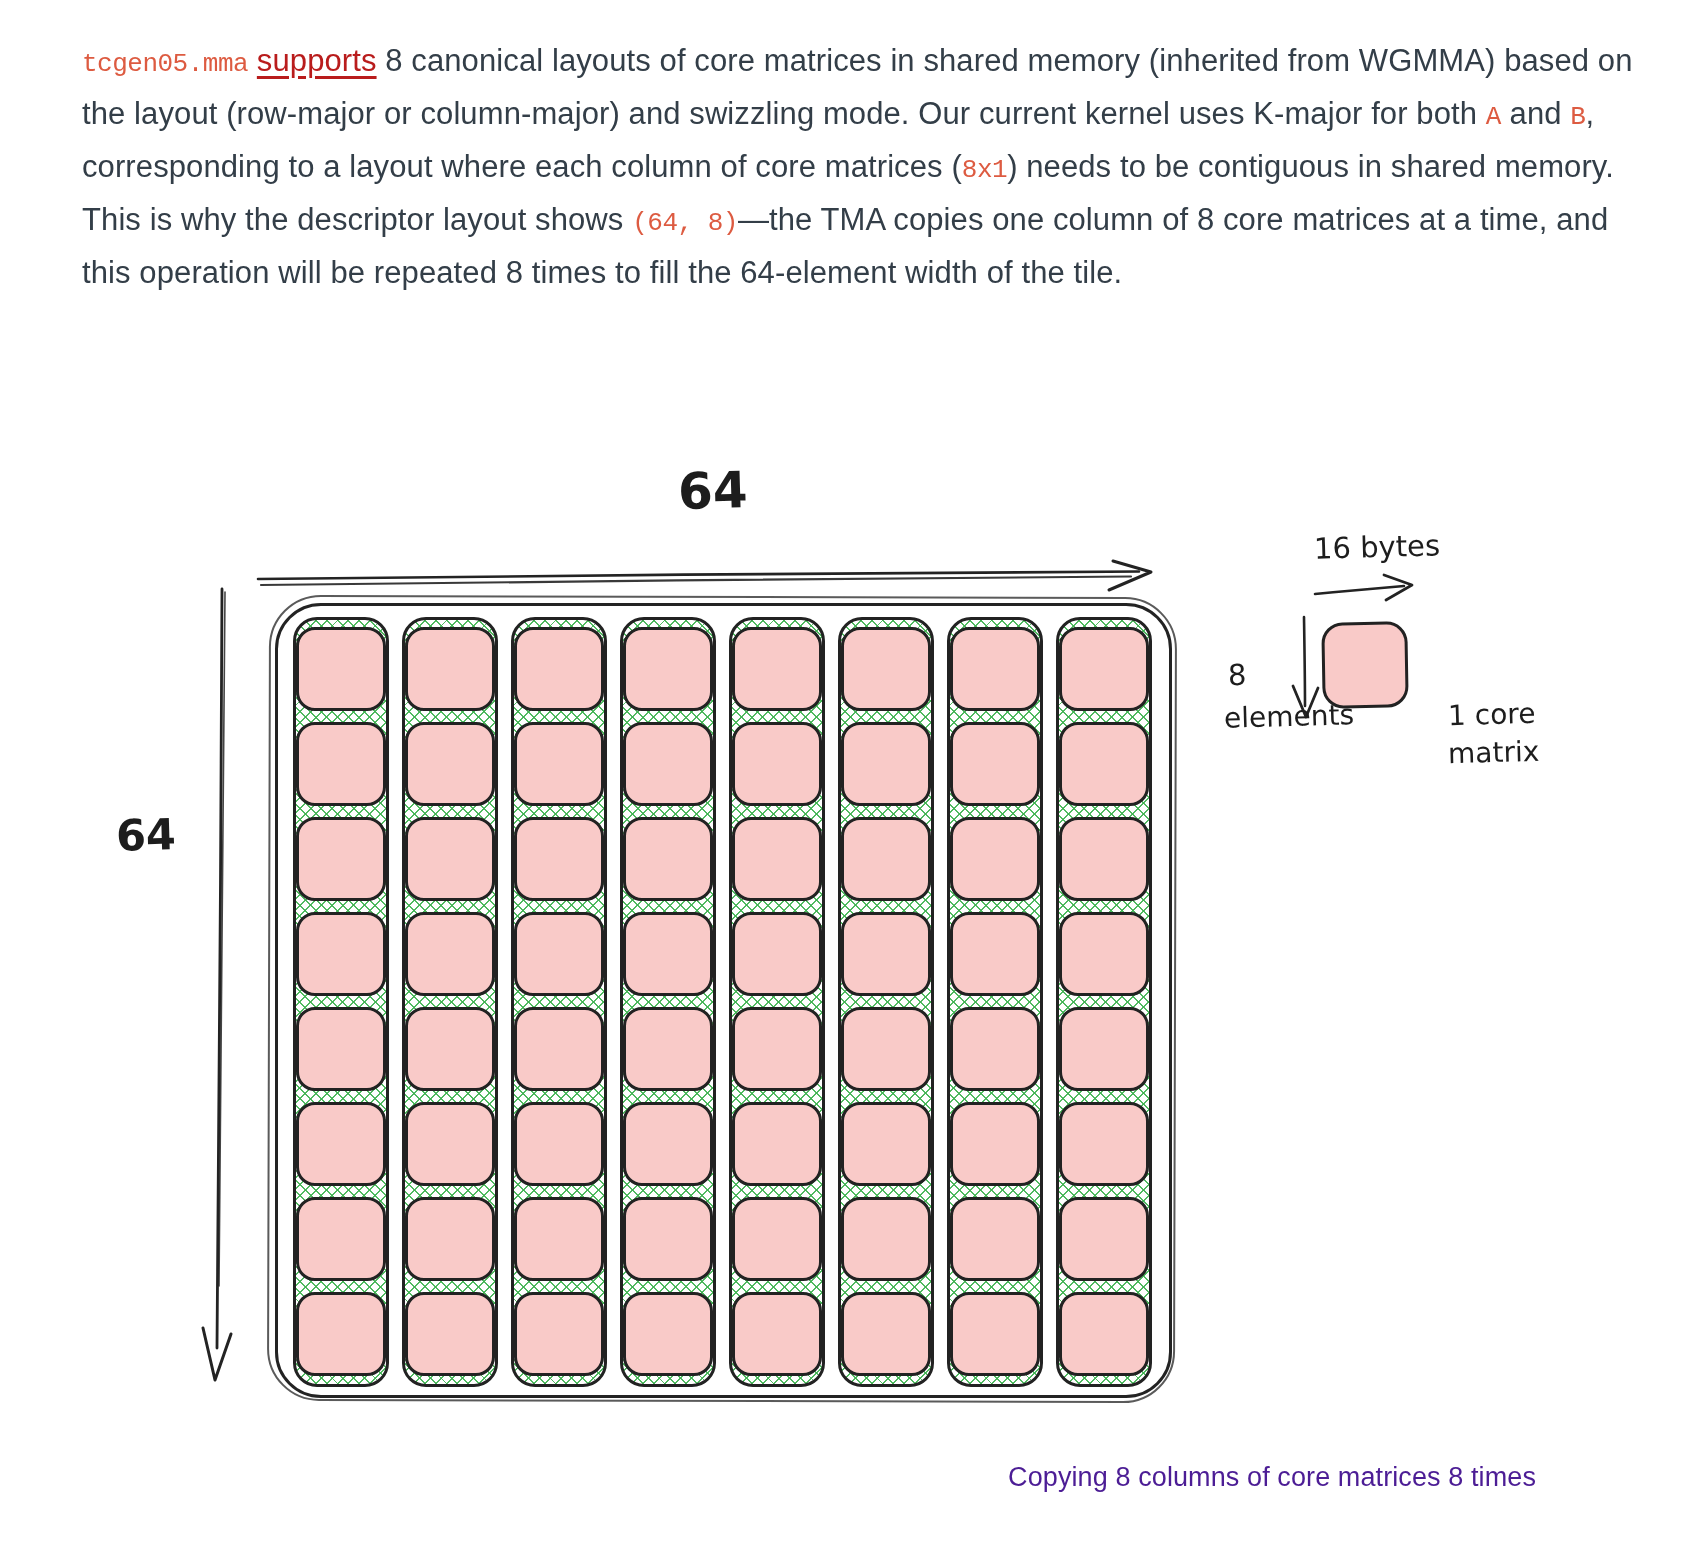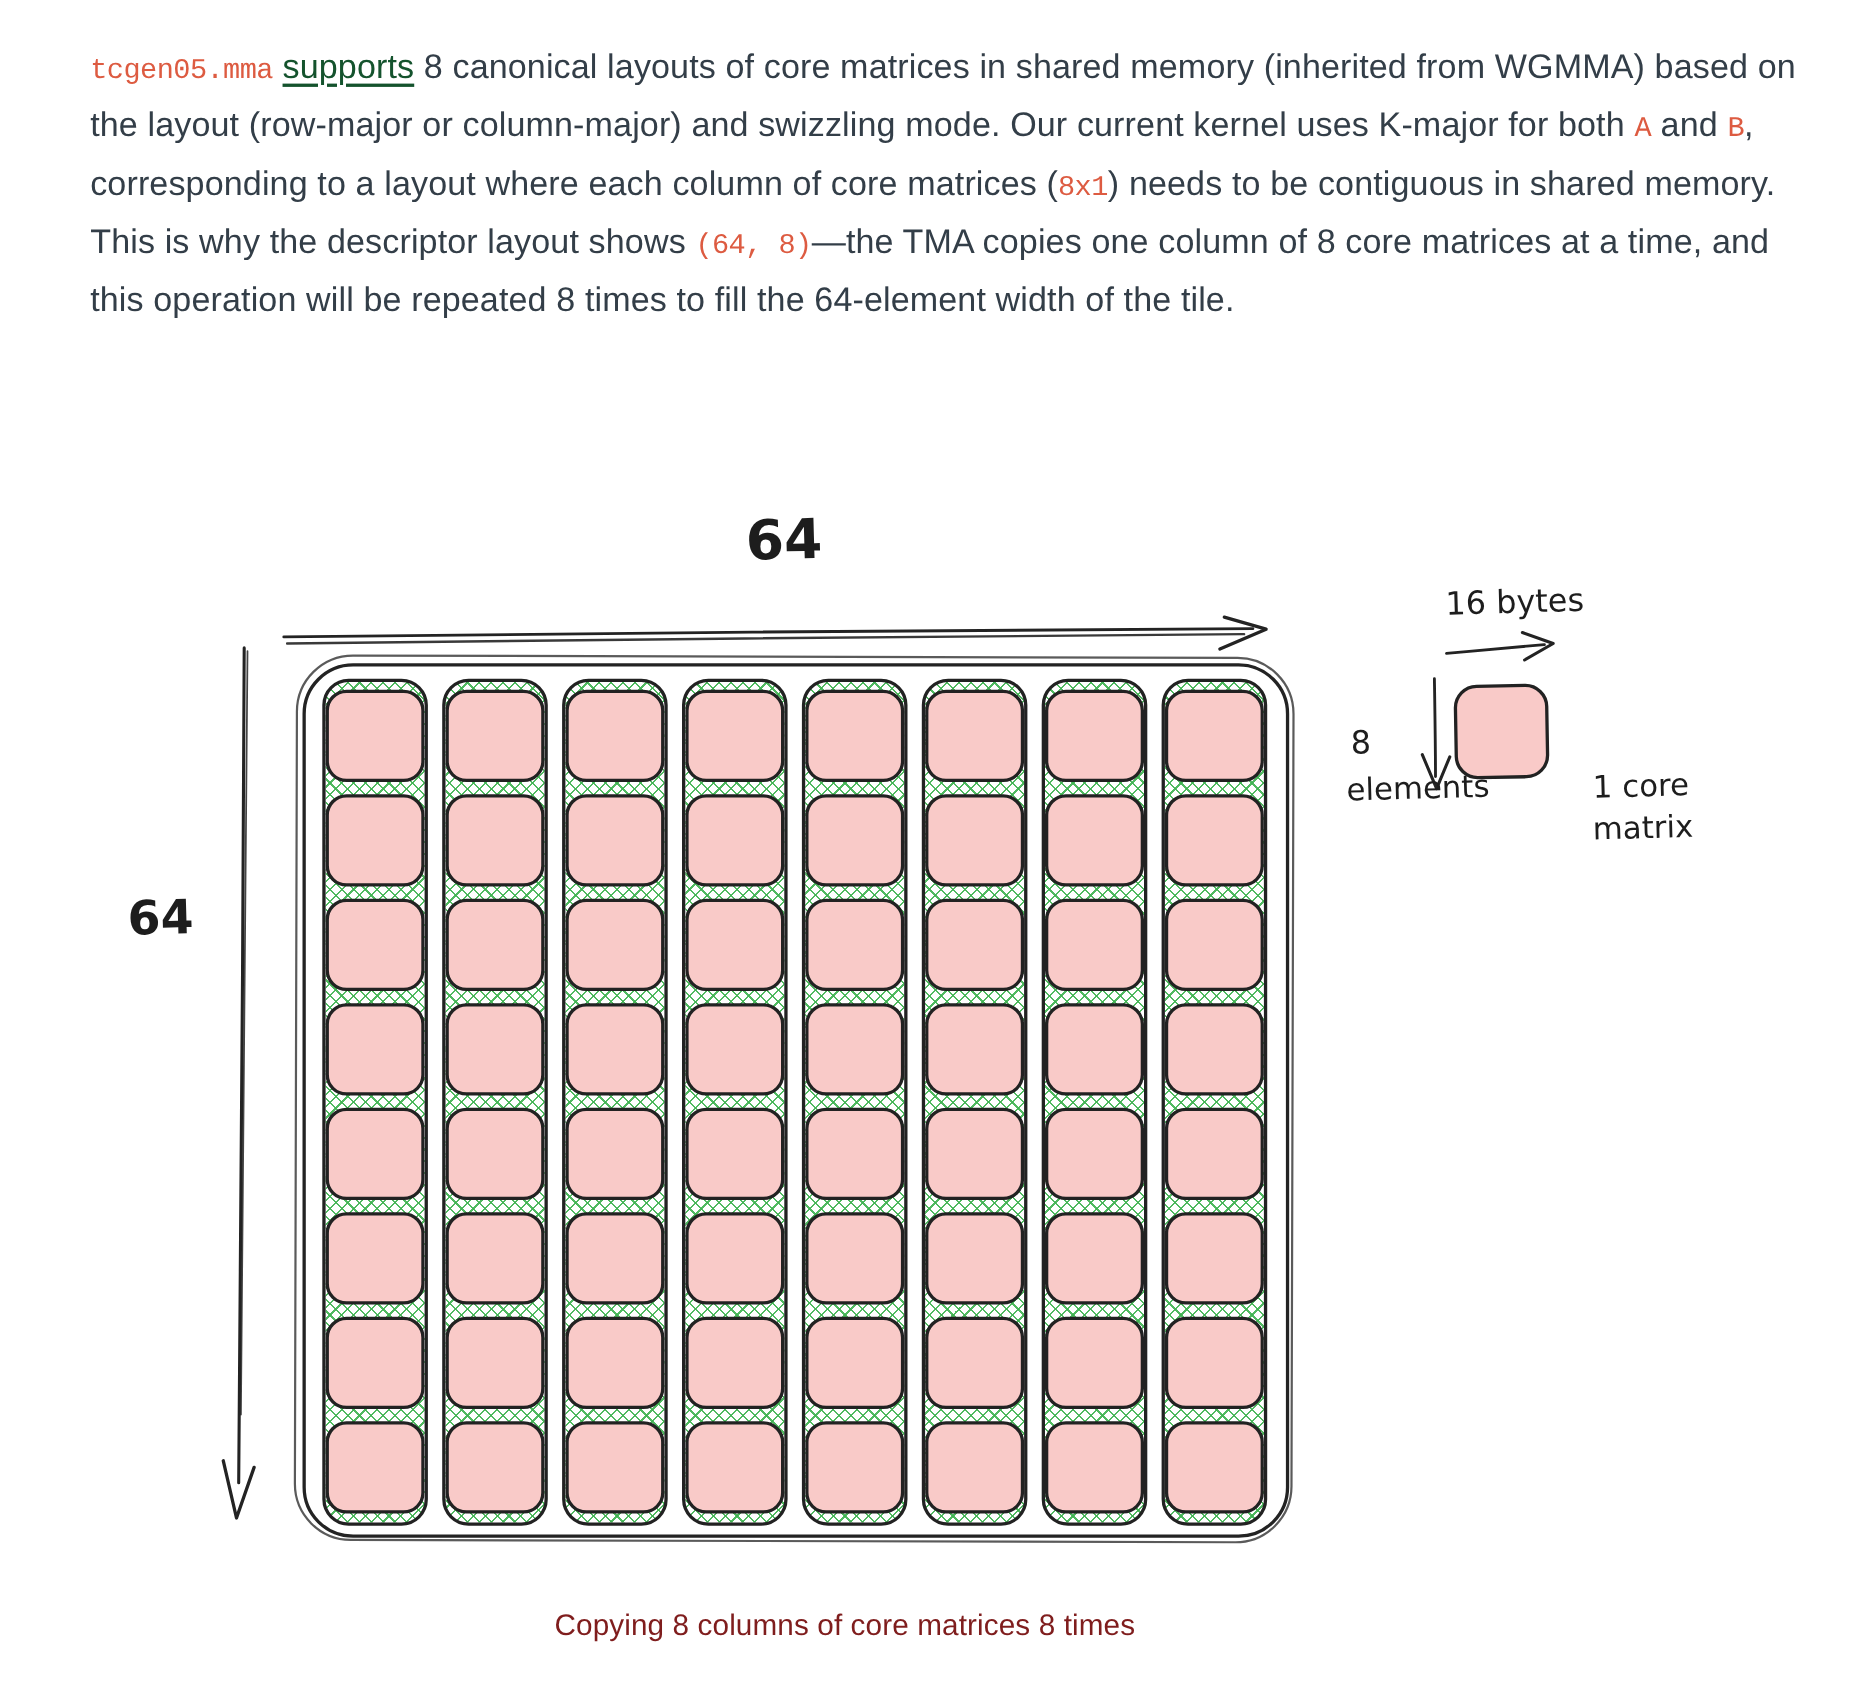--- a/index.html
+++ b/index.html
@@ -13,21 +13,21 @@
   
   .para {
     position:absolute; left:82px; top:36px; width:1556px;
     font-size:31px; line-height:49px; letter-spacing:0.1px; color:#333e48;
   }
   .para code {
     font-family:Liberation Mono, monospace;
     font-size:26px; color:#dd5b41; letter-spacing:-0.5px;
   }
   .para a.link {
-    color:#14532d; text-decoration:underline;
+    color:#b91c1c; text-decoration:underline;
     text-decoration-thickness:2.5px; text-underline-offset:5px; cursor:pointer;margin-top:20px;
   }
 
   
   .figure { position:absolute; left:0; top:400px; width:1686px; height:1012px; }
   .hand {
     position:absolute; font-family:"DejaVu Sans", sans-serif; color:#1d1d1d;
     transform:rotate(-1.6deg); white-space:nowrap;
   }
   .label-top64 { left:678px; top:62px;  font-size:50px; font-weight:bold; }
@@ -75,21 +75,21 @@
   .legend-core2    { left:1448px; top:336px; font-size:28px; }
   .legend-cell {
     position:absolute; left:1322px; top:222px; width:86px; height:86px;
     background:#f9cac8; border:3px solid #222; border-radius:21px;
     transform:rotate(-1deg);
   }
 
   
   .caption {
     position:absolute; left:0; top:1462px; width:1536px;
-    text-align:center; font-size:27px; color:#7f1d1d; letter-spacing:0.1px;
+    text-align:right; font-size:27px; color:#4c1d95; letter-spacing:0.1px;
   }
 </style>
 </head>
 <body>
 
 <p class="para">
   <code>tcgen05.mma</code>
   <a class="link" href="#">supports</a>
   <span> 8 canonical layouts of core matrices in shared memory (inherited from WGMMA) based on the layout (row-major or column-major) and swizzling mode. Our current kernel uses K-major for both </span><code>A</code><span> and </span><code>B</code><span>, corresponding to a layout where each column of core matrices (</span><code>8x1</code><span>) needs to be contiguous in shared memory. This is why the descriptor layout shows </span><code>(64, 8)</code><span>—the TMA copies one column of 8 core matrices at a time, and this operation will be repeated 8 times to fill the 64-element width of the tile.</span>
 </p>

